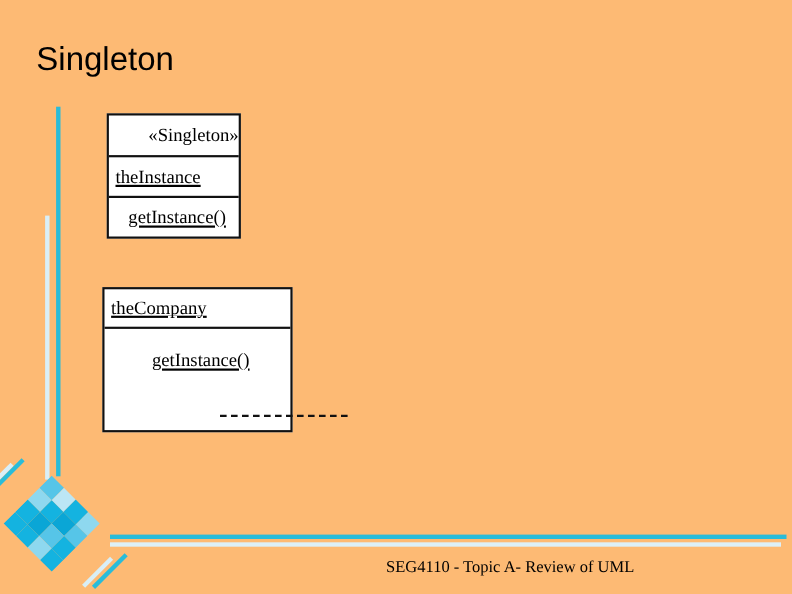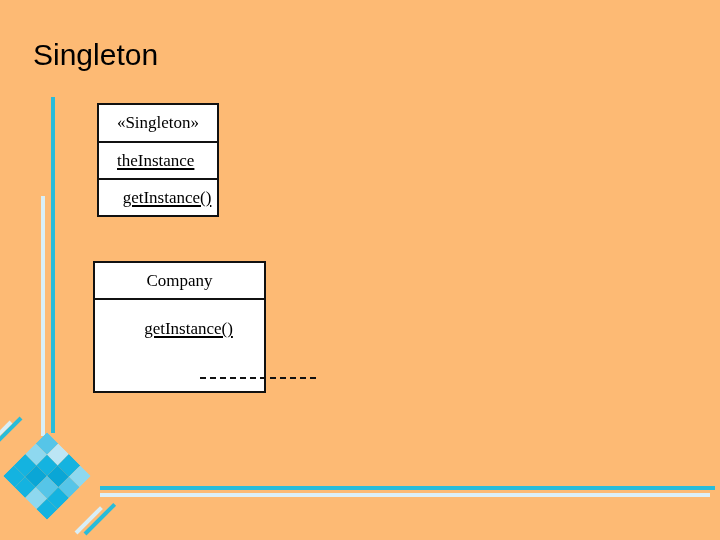--- a/index.html
+++ b/index.html
@@ -142,22 +142,22 @@
     justify-content: center;
   }
   .uml-compartment.last { border-bottom: none; text-align: center; }
   .uml-row {
     font-family: "Liberation Serif", serif;
     font-size: 17px;
     color: #000000;
     line-height: 1.12;
     white-space: nowrap;
   }
-  .center { text-align: center; }
-  .pad-l { padding-left: 18px; }
+  .center { text-align: right; }
+  .pad-l { padding-left: 6px; }
   .underline-static {
     text-decoration: underline;
     text-decoration-thickness: 2px;
     text-underline-offset: 2px;
   }
 
   
   #box-singleton { left: 97px; top: 103px; width: 122px; height: 114px; }
   #box-singleton .c1 { height: 38px; }
   #box-singleton .c2 { height: 37px; }
@@ -268,26 +268,27 @@
     </div>
     <div class="uml-compartment c2">
       <div class="uml-row pad-l underline-static">theInstance</div>
     </div>
     <div class="uml-compartment c3 last">
       <div class="uml-row pad-l underline-static">getInstance()</div>
     </div>
   </div>
 
   <div class="uml-box" id="box-company">
-    <div class="uml-compartment c1">
-      <div class="uml-row center">Company</div>
+    <div class="uml-compartment c2">
+      <div class="uml-row pad-l underline-static">theCompany</div>
     </div>
     <div class="uml-compartment c3 last">
       <div class="uml-row pad-l underline-static">getInstance()</div>
     </div>
   </div>
 
   <div class="dashed-link"></div>
 
 
+  <div class="footer-text">SEG4110 - Topic A-  Review of UML</div>
   <div class="footer-page">46</div>
 
 </div>
 
 </body></html>

